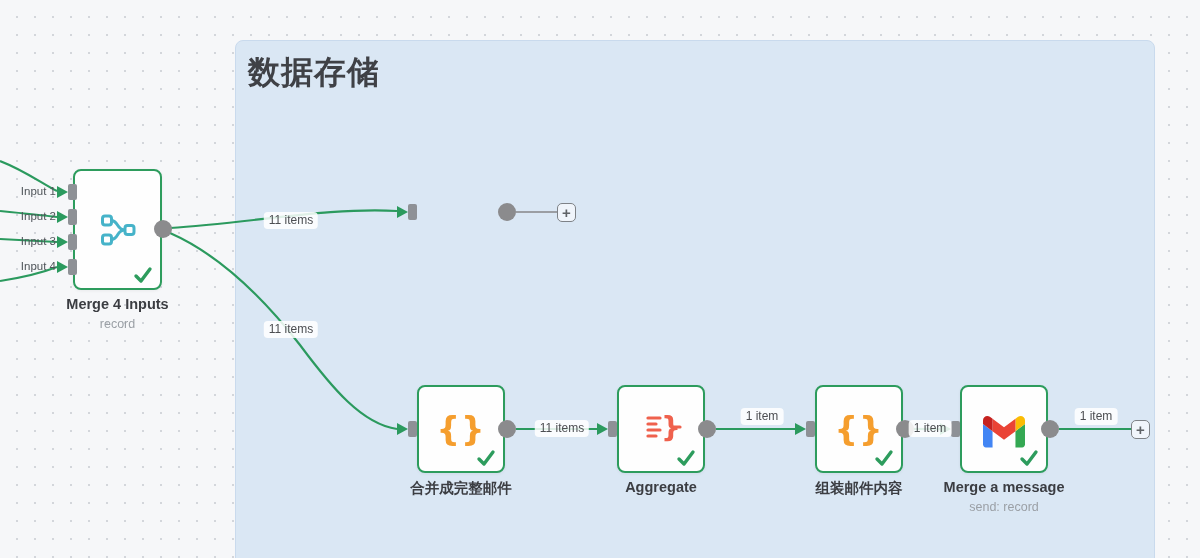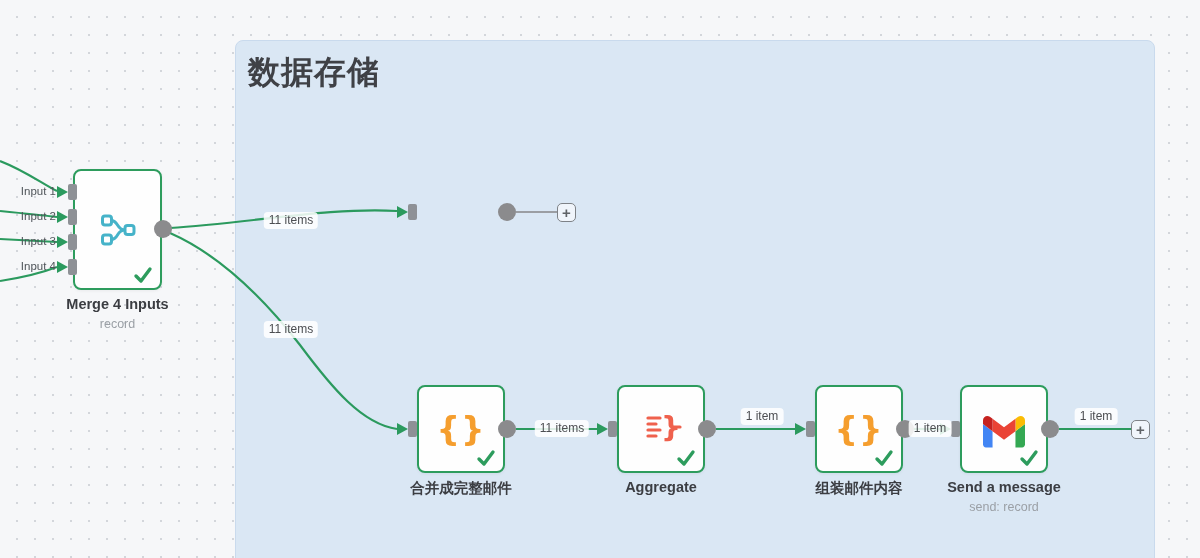--- a/index.html
+++ b/index.html
@@ -211,21 +211,21 @@
           <path fill="#4285f4" d="M1.637 20.727h3.819V11.46L0 7.369v11.722c0 .904.733 1.636 1.637 1.636z"></path>
           <path fill="#34a853" d="M18.545 20.727h3.818c.904 0 1.637-.732 1.637-1.636V7.369l-5.455 4.091z"></path>
           <path fill="#fbbc04" d="M18.545 4.364v7.096L24 7.369V5.182c0-2.023-2.309-3.177-3.927-1.964z"></path>
           <path fill="#ea4335" d="M5.455 11.46V4.363L12 9.273l6.545-4.909v7.096L12 16.369z"></path>
           <path fill="#c5221f" d="M0 5.182v2.187l5.455 4.091V4.364L3.927 3.218C2.309 2.005 0 3.159 0 5.182z"></path>
         </svg>
         <svg class="check" width="22" height="20">
           <path d="M4 11 L9 16 L18 4" stroke="#2d9c5d" stroke-width="3.4" fill="none" stroke-linecap="round" stroke-linejoin="round"></path>
         </svg>
       </div>
-      <div class="node-title" style="top:94px;">Send a message</div>
+      <div class="node-title" style="top:94px;">Merge a message</div>
       <div class="node-sub" style="top:115px;">send: record</div>
     </div>
     <div class="port" style="left:951px; top:421px;"></div>
     <div class="out-dot" style="left:1041px; top:420px;"></div>
     <div class="plus-btn" style="left:1131px; top:420px;">+</div>
 
     <div class="edge-label" style="left:291px; top:212px;">11 items</div>
     <div class="edge-label" style="left:291px; top:321px;">11 items</div>
     <div class="edge-label" style="left:562px; top:420px;">11 items</div>
     <div class="edge-label" style="left:762px; top:408px;">1 item</div>

